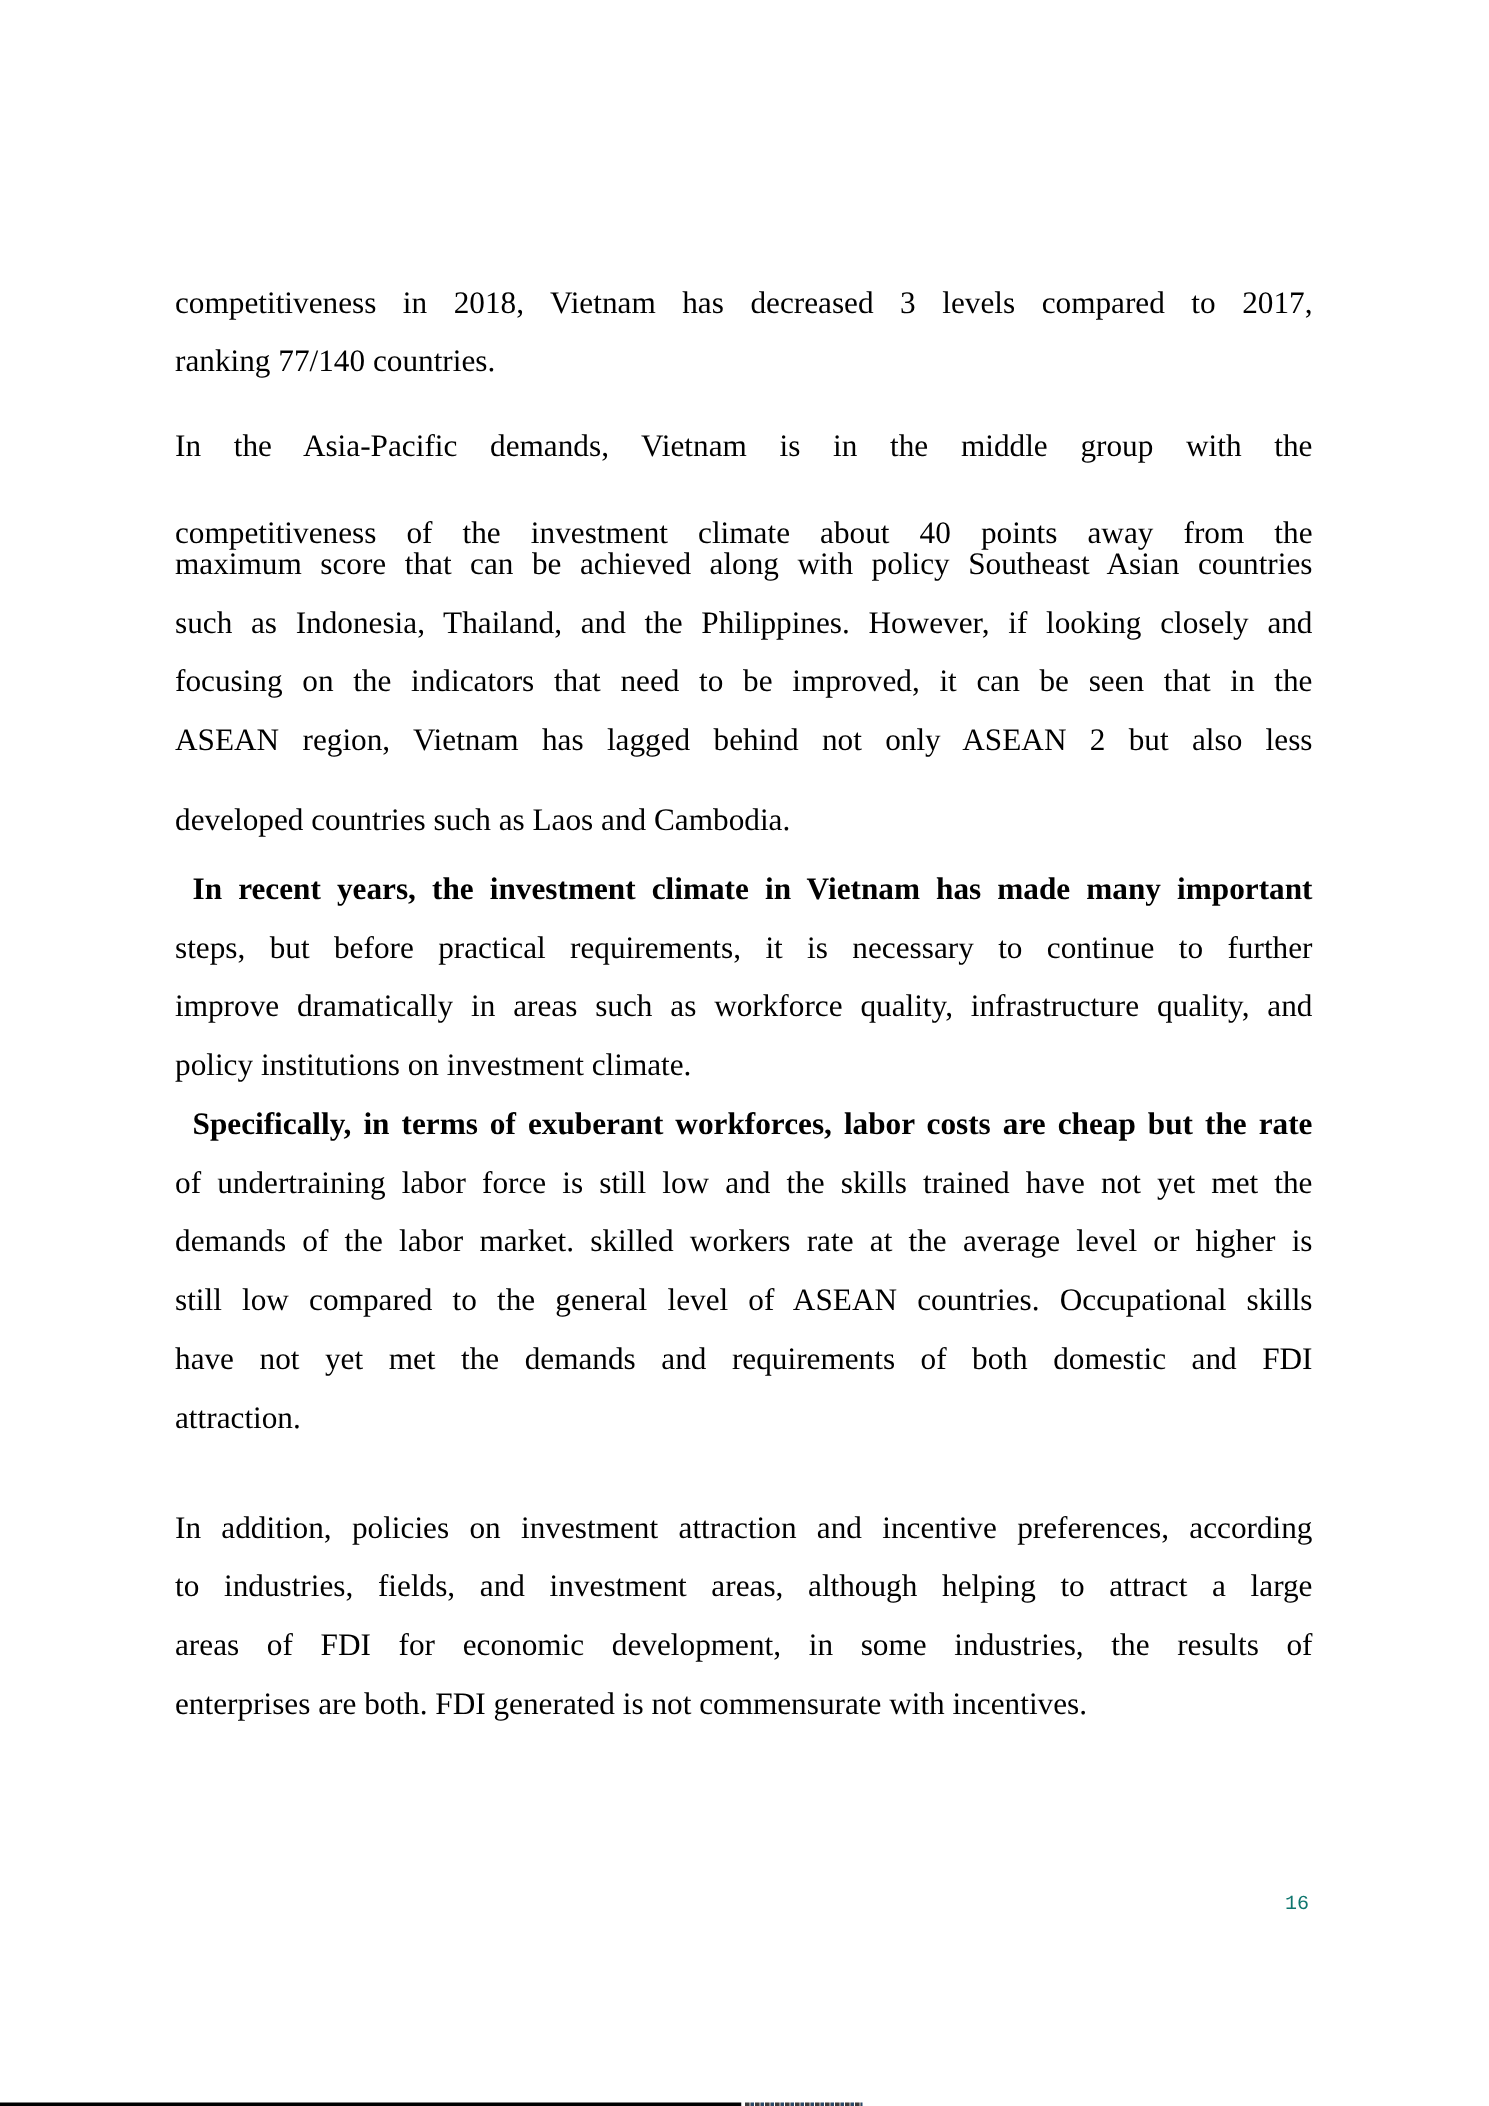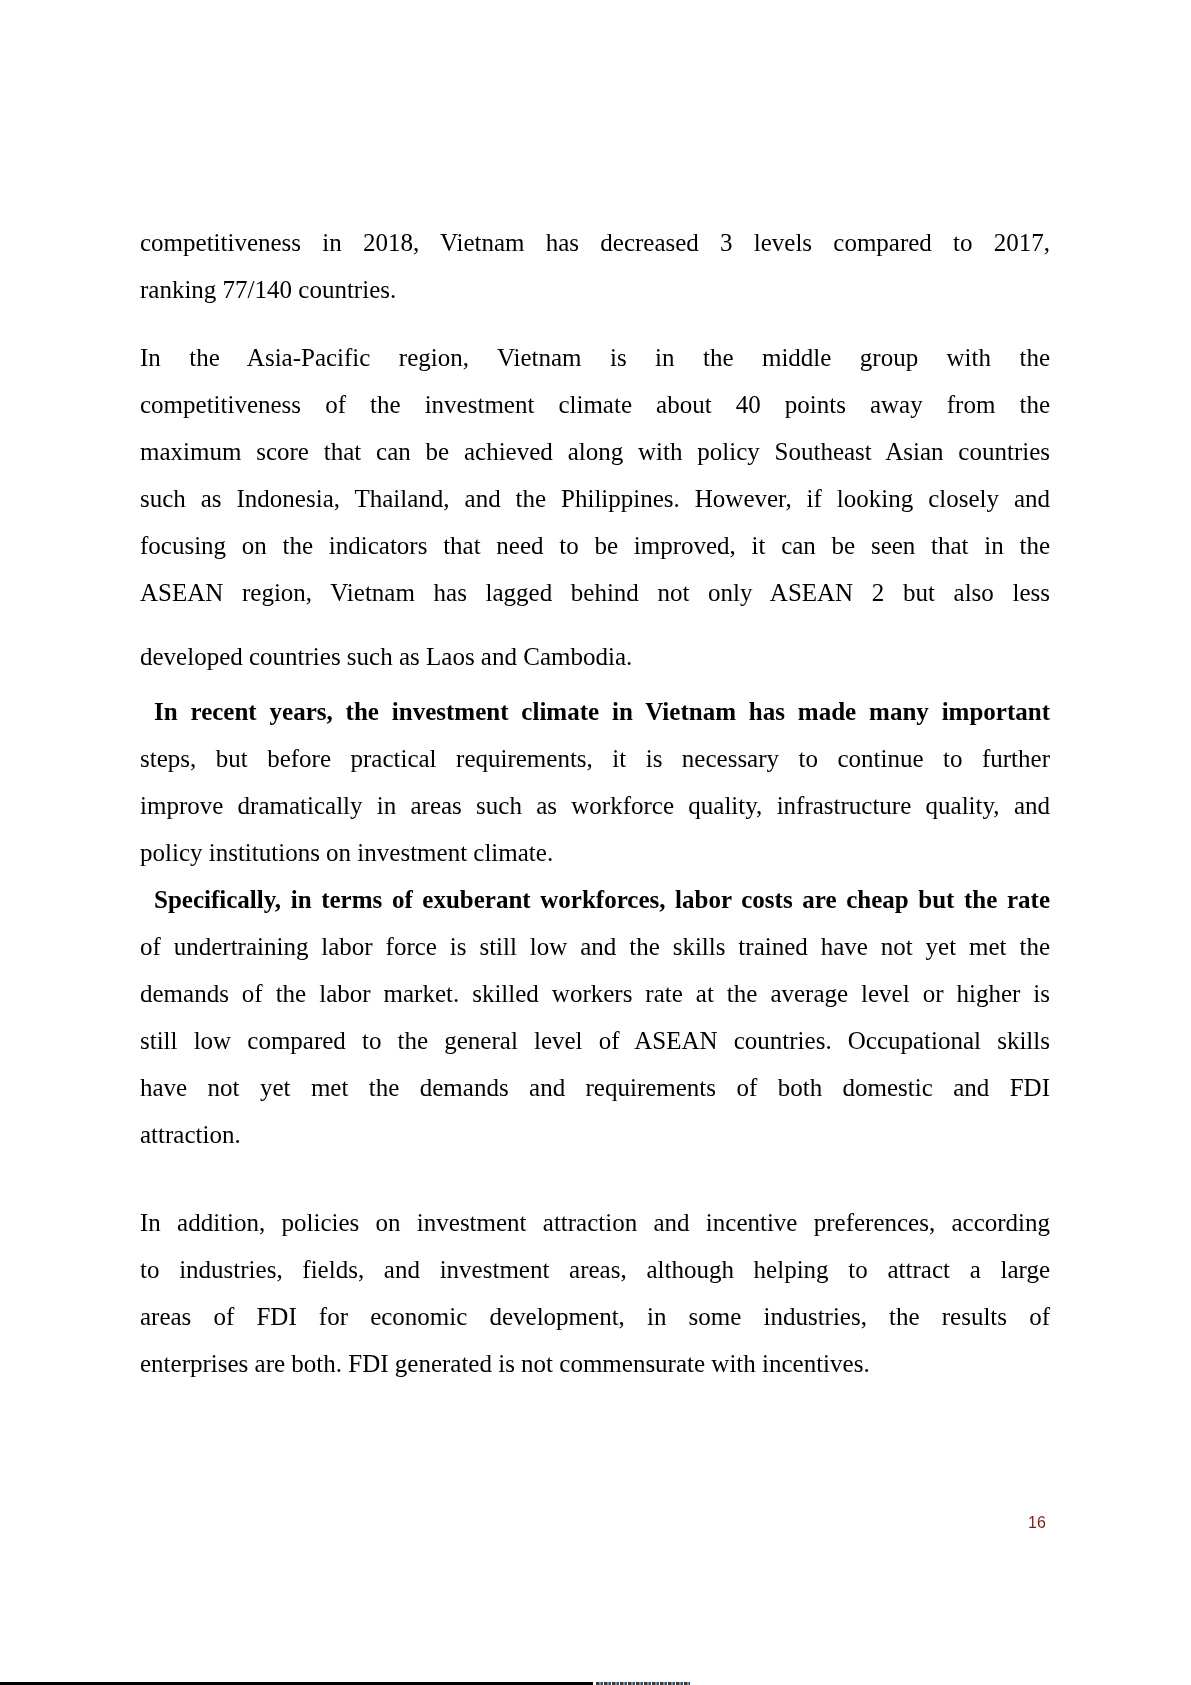--- a/index.html
+++ b/index.html
@@ -40,24 +40,24 @@
     .line.indent {
       left: 154px;
       width: 896px;
       font-weight: bold;
     }
     .page-number {
       position: absolute;
       left: 1028px;
       top: 1512px;
       width: 24px;
-      font-family: Liberation Sans, sans-serif;
+      font-family: Liberation Mono, monospace;
       font-size: 16px;
       line-height: 22px;
-      color: #7f1d1d;
+      color: #0f766e;
     }
     .bottom-rule {
       position: absolute;
       left: 0;
       top: 1682px;
       width: 593px;
       height: 3px;
       background: #000000;
     }
     .bottom-rule-tail {
@@ -73,22 +73,22 @@
 <body>
 
 <div class="page">
 
   <div>
     <div class="line justify" style="top:228px">competitiveness in 2018, Vietnam has decreased 3 levels compared to 2017,</div>
     <div class="line" style="top:275px">ranking 77/140 countries.</div>
   </div>
 
   <div>
-    <div class="line justify" style="top:343px">In the Asia-Pacific region, Vietnam is in the middle group with the</div>
-    <div class="line justify" style="top:390px">competitiveness of the investment climate about 40 points away from the</div>
+    <div class="line justify" style="top:343px">In the Asia-Pacific demands, Vietnam is in the middle group with the</div>
+    <div class="line justify" style="top:412px">competitiveness of the investment climate about 40 points away from the</div>
     <div class="line justify" style="top:437px">maximum score that can be achieved along with policy Southeast Asian countries</div>
     <div class="line justify" style="top:484px">such as Indonesia, Thailand, and the Philippines. However, if looking closely and</div>
     <div class="line justify" style="top:531px">focusing on the indicators that need to be improved, it can be seen that in the</div>
     <div class="line justify" style="top:578px">ASEAN region, Vietnam has lagged behind not only ASEAN 2 but also less</div>
     <div class="line" style="top:642px">developed countries such as Laos and Cambodia.</div>
   </div>
 
   <div>
     <div class="line justify indent" style="top:697px">In recent years, the investment climate in Vietnam has made many important</div>
     <div class="line justify" style="top:744px">steps, but before practical requirements, it is necessary to continue to further</div>

